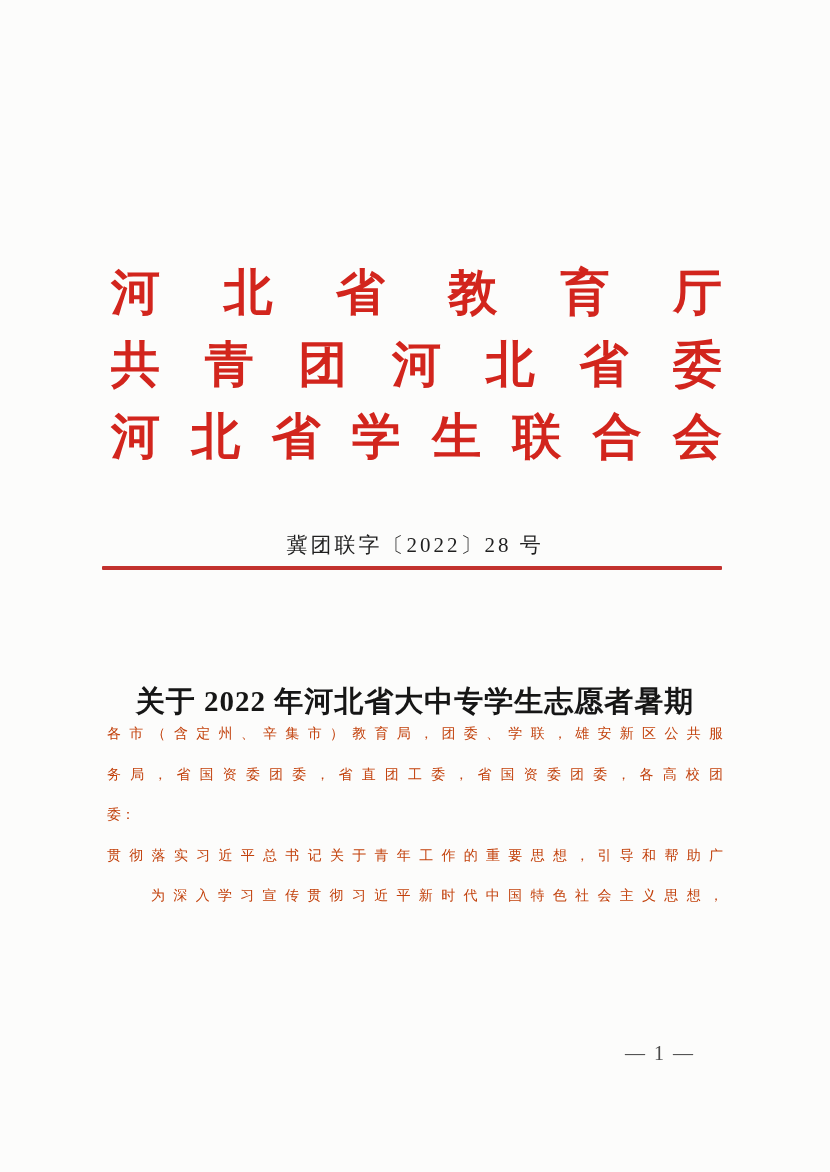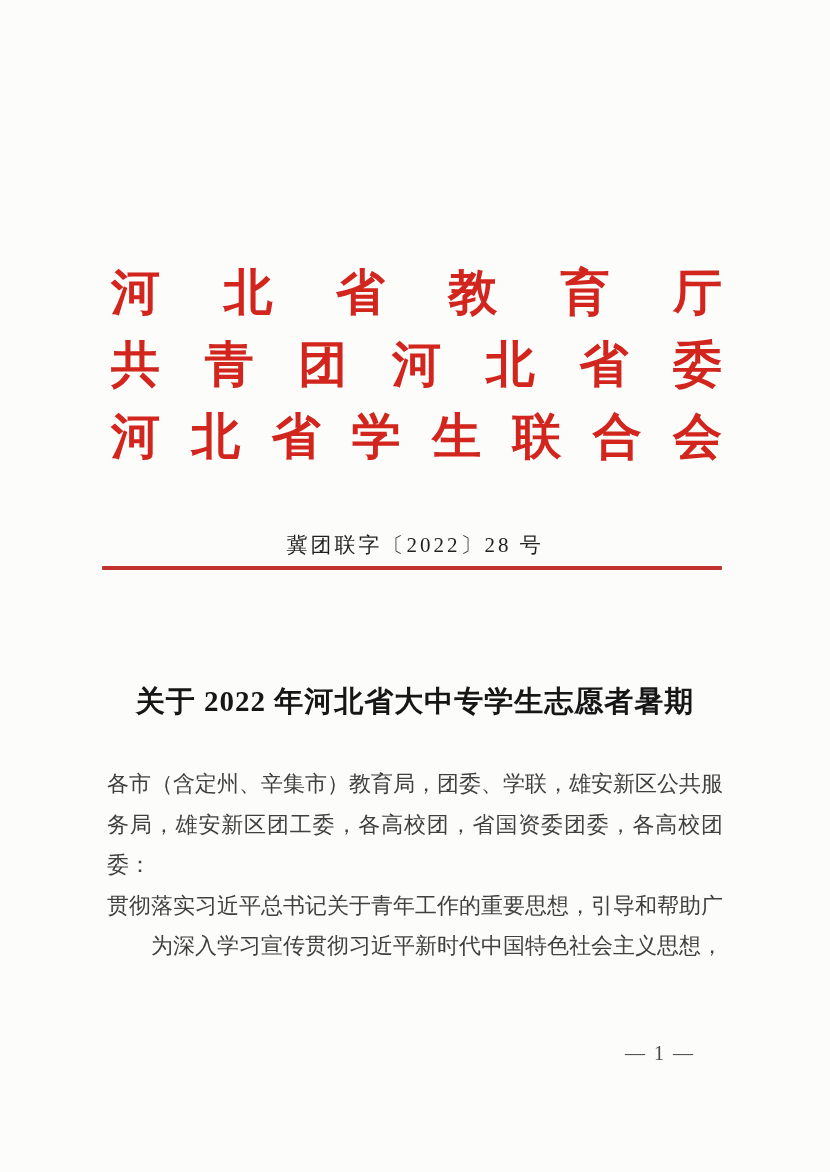--- a/index.html
+++ b/index.html
@@ -67,26 +67,26 @@
     font-weight: 700;
     line-height: 49px;
     color: #161616;
     letter-spacing: 1px;
     margin-top: 41px;
   }
 
   
   .body-text {
     position: absolute;
-    top: 764px;
+    top: 714px;
     left: 107px;
     width: 616px;
-    font-size: 22px;
+    font-size: 14px;
     line-height: 40.5px;
-    color: #404040;
+    color: #c2410c;
     letter-spacing: 0;
   }
   .body-line {
     height: 40.5px;
     overflow: hidden;
     white-space: nowrap;
   }
   .body-line.justify {
     white-space: normal;
     text-align: justify;
@@ -146,21 +146,21 @@
   <div class="doc-number">冀团联字〔2022〕28 号</div>
 
   <div class="red-rule"></div>
 
   <div class="doc-title">
     <div>关于 2022 年河北省大中专学生志愿者暑期</div>
   </div>
 
   <div class="body-text">
     <div class="body-line justify">各市（含定州、辛集市）教育局，团委、学联，雄安新区公共服</div>
-    <div class="body-line justify">务局，雄安新区团工委，各高校团，省国资委团委，各高校团</div>
+    <div class="body-line justify">务局，省国资委团委，省直团工委，省国资委团委，各高校团</div>
     <div class="body-line">委：</div>
     <div class="body-line justify">贯彻落实习近平总书记关于青年工作的重要思想，引导和帮助广</div>
     <div class="body-line justify indent">为深入学习宣传贯彻习近平新时代中国特色社会主义思想，</div>
   </div>
 
   <div class="page-number">— 1 —</div>
 
 </div>
 
 </body></html>

